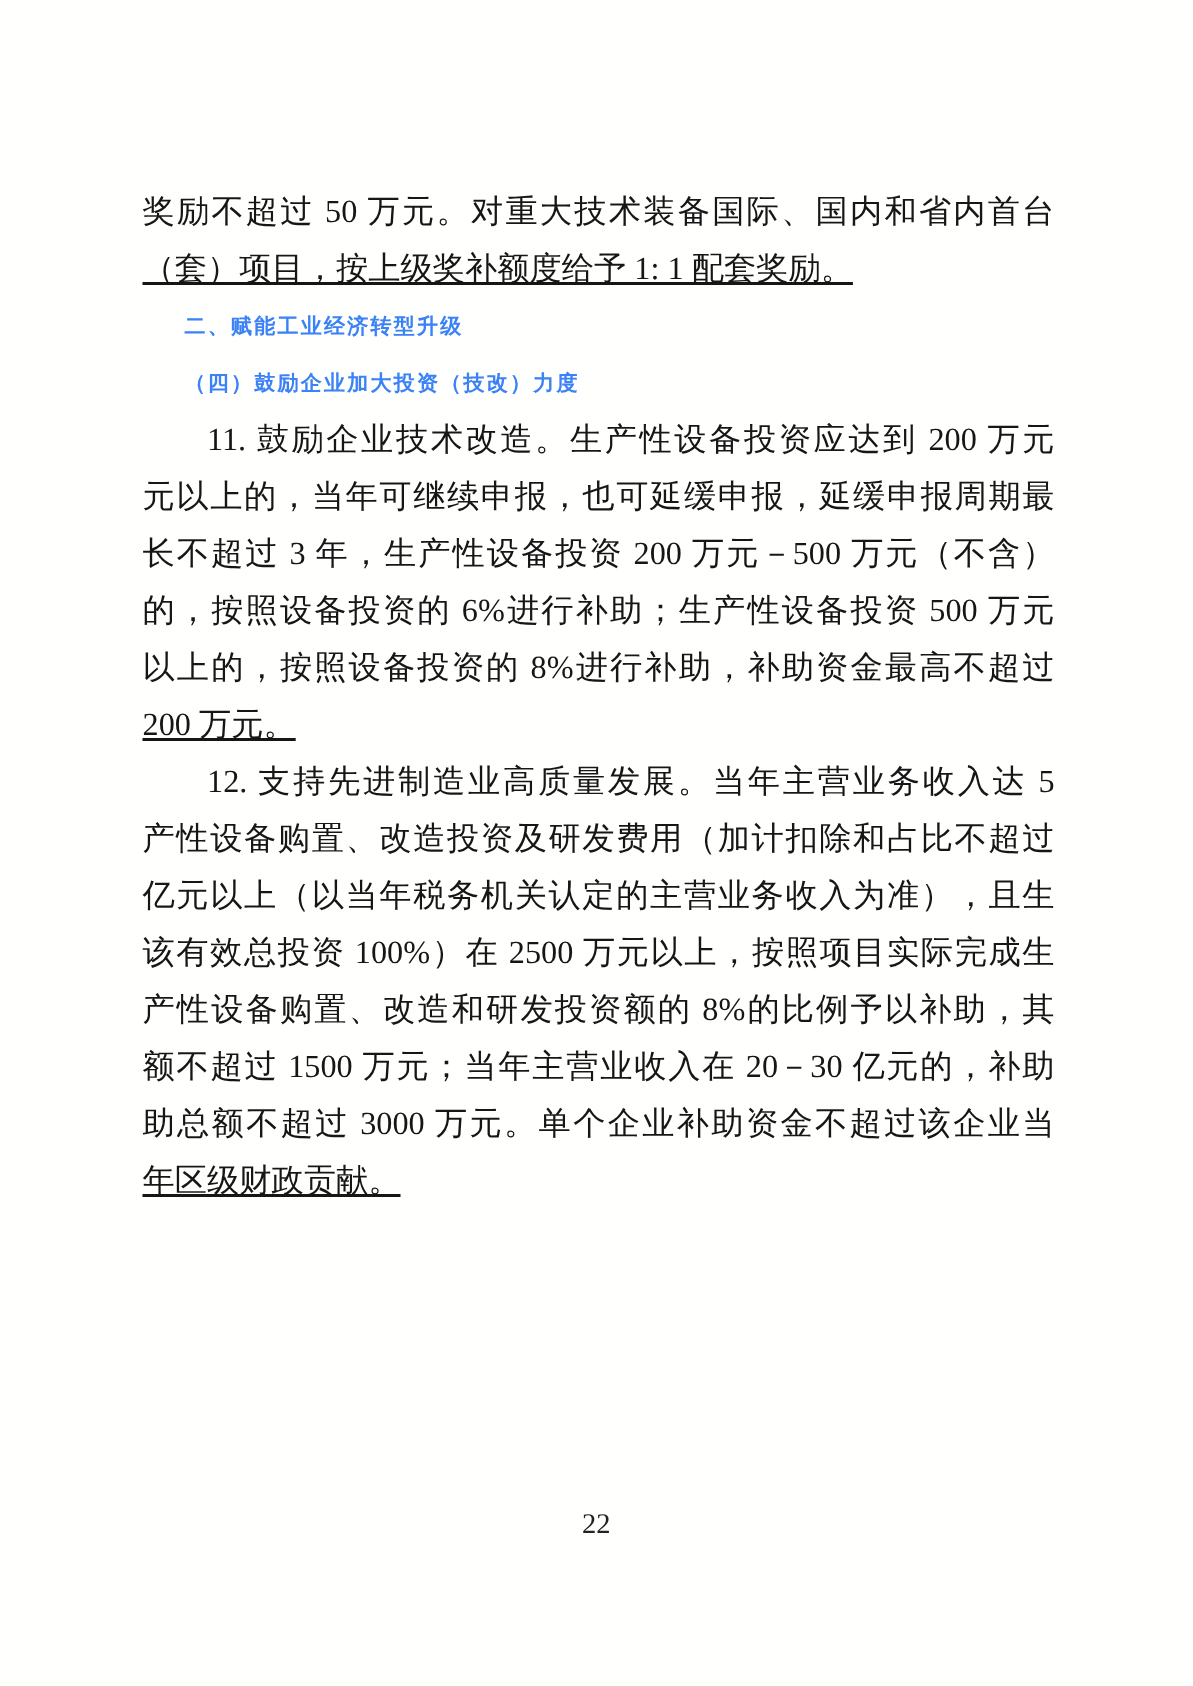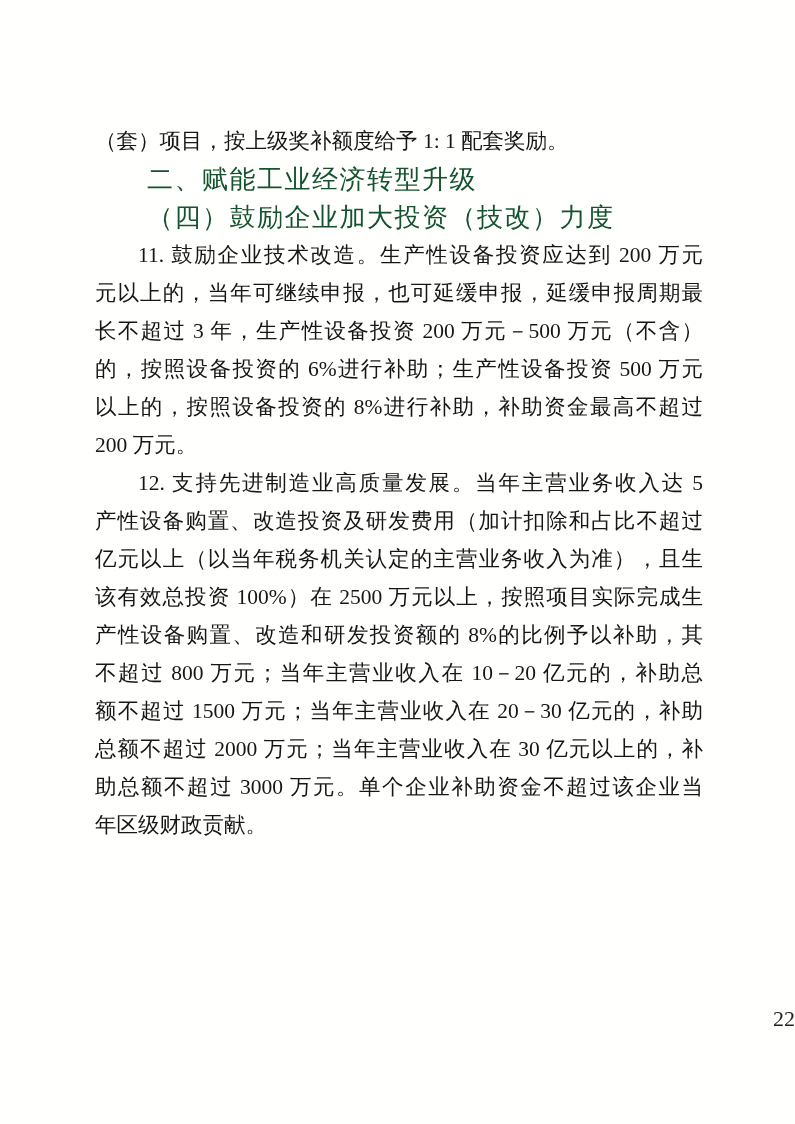--- a/index.html
+++ b/index.html
@@ -30,53 +30,55 @@
     font-size: 21.5px;
     line-height: 38px;
     height: 38px;
     text-align: justify;
     text-align-last: justify;
     color: #161616;
     -webkit-font-smoothing: none;
   }
   .line.last {
     text-align-last: left;
+    text-decoration: underline;
   }
   .line.indent {
     text-indent: 2em;
   }
   .heading {
     font-family: "Liberation Sans", "DejaVu Sans", sans-serif;
-    font-weight: 400;
-    font-size: 26px;
+    font-weight: 700;
+    font-size: 14px;
     line-height: 38px;
     height: 38px;
     text-indent: 2em;
     letter-spacing: 1.5px;
-    color: #14532d;
+    color: #3b82f6;
     white-space: nowrap;
   }
   .pagenum {
     position: absolute;
     top: 1006px;
     left: 0;
     right: 0;
-    text-align: right;
+    text-align: center;
     font-family: "Liberation Serif", "DejaVu Serif", serif;
-    font-size: 22px;
+    font-size: 19px;
     color: #222222;
   }
 </style>
 </head>
 <body>
 
 <div class="sheet">
   <div class="textblock">
 
     <div class="para">
+        <div class="line">奖励不超过 50 万元。对重大技术装备国际、国内和省内首台</div>
         <div class="line last">（套）项目，按上级奖补额度给予 1: 1 配套奖励。</div>
       </div>
 
     <div class="heading">二、赋能工业经济转型升级</div>
 
     <div class="heading">（四）鼓励企业加大投资（技改）力度</div>
 
     <div class="para">
         <div class="line indent">11. 鼓励企业技术改造。生产性设备投资应达到 200 万元</div>
         <div class="line">元以上的，当年可继续申报，也可延缓申报，延缓申报周期最</div>
@@ -85,23 +87,21 @@
         <div class="line">以上的，按照设备投资的 8%进行补助，补助资金最高不超过</div>
         <div class="line last">200 万元。</div>
       </div>
 
     <div class="para">
         <div class="line indent">12. 支持先进制造业高质量发展。当年主营业务收入达 5</div>
         <div class="line">产性设备购置、改造投资及研发费用（加计扣除和占比不超过</div>
         <div class="line">亿元以上（以当年税务机关认定的主营业务收入为准），且生</div>
         <div class="line">该有效总投资 100%）在 2500 万元以上，按照项目实际完成生</div>
         <div class="line">产性设备购置、改造和研发投资额的 8%的比例予以补助，其</div>
-        <div class="line">不超过 800 万元；当年主营业收入在 10－20 亿元的，补助总</div>
         <div class="line">额不超过 1500 万元；当年主营业收入在 20－30 亿元的，补助</div>
-        <div class="line">总额不超过 2000 万元；当年主营业收入在 30 亿元以上的，补</div>
         <div class="line">助总额不超过 3000 万元。单个企业补助资金不超过该企业当</div>
         <div class="line last">年区级财政贡献。</div>
       </div>
 
   </div>
 
   <div class="pagenum">22</div>
 </div>
 
 </body></html>

